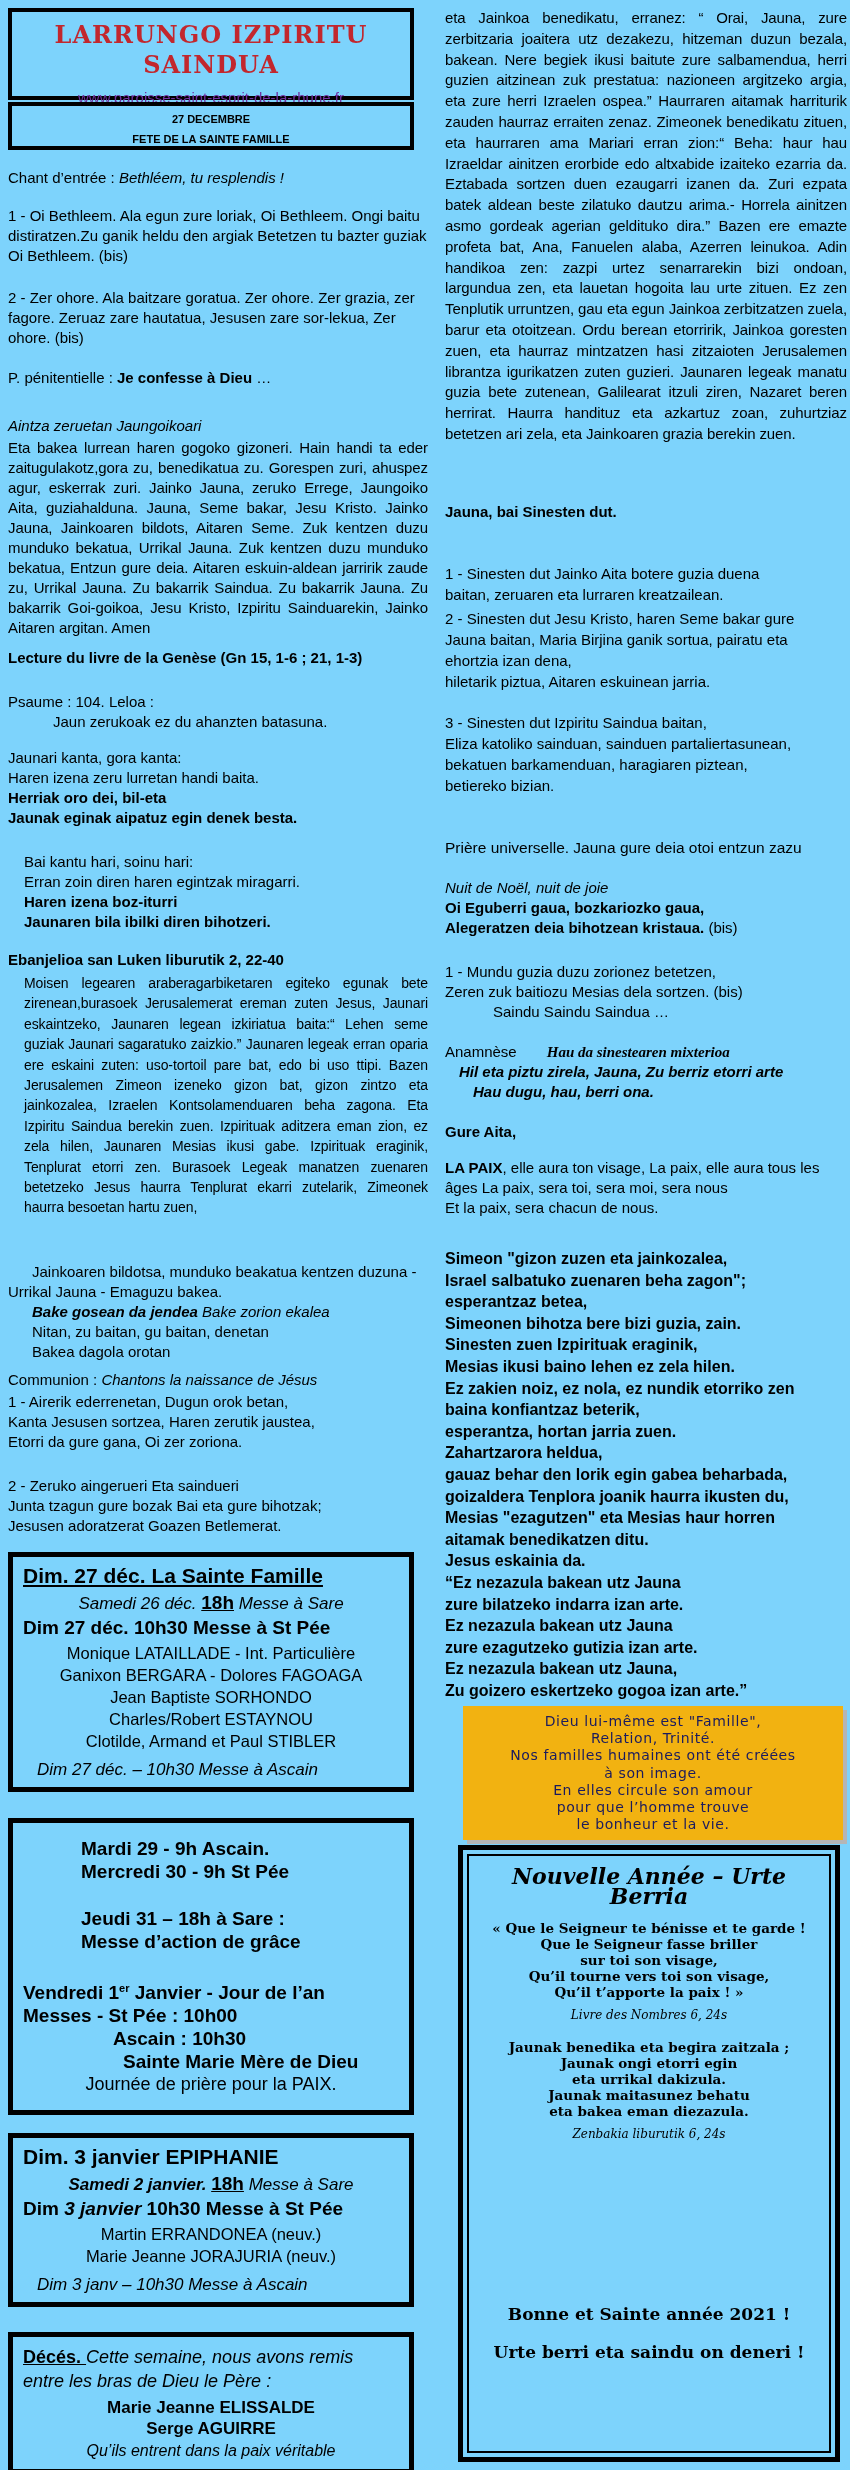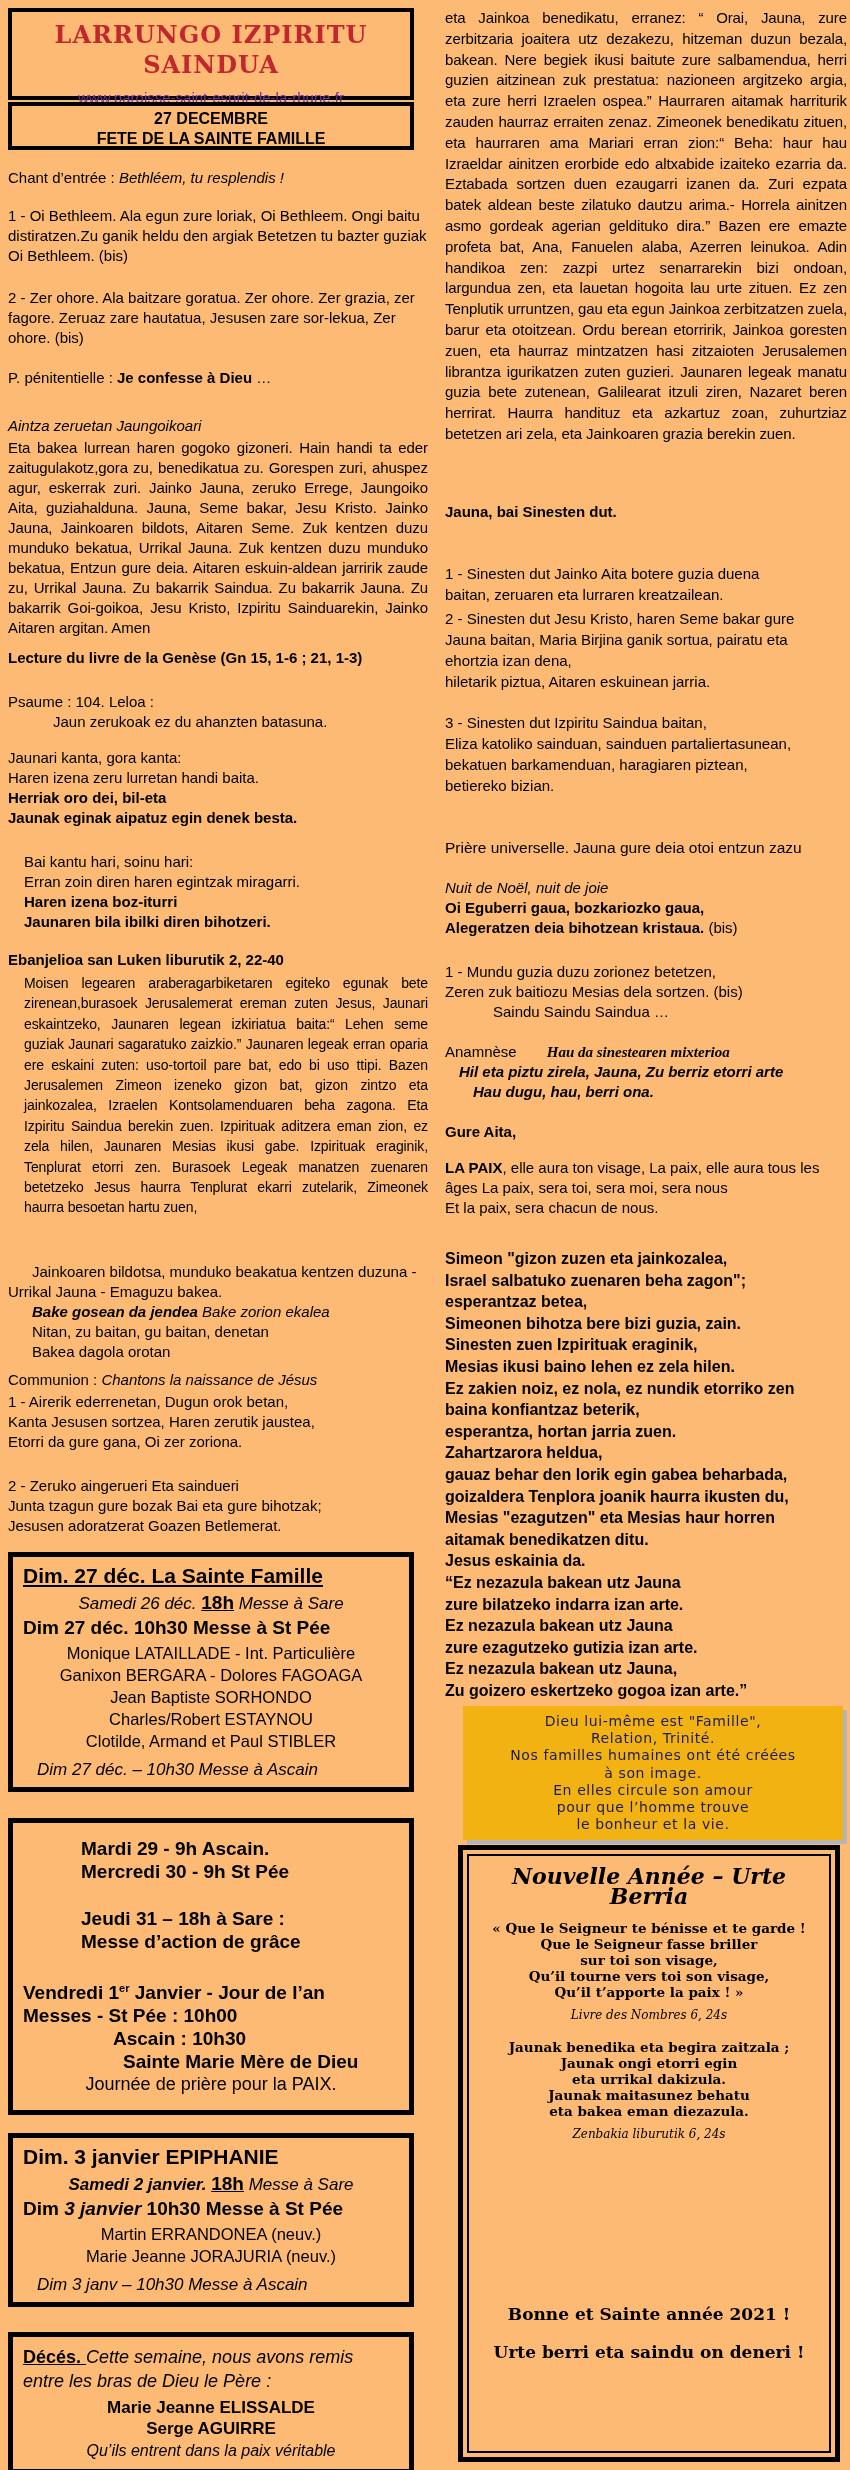--- a/index.html
+++ b/index.html
@@ -1,32 +1,32 @@
 <!DOCTYPE html>
 <html><head>
 <meta charset="utf-8">
 <style>
   html,body{margin:0;padding:0;background:#fff;}
-  .page{position:relative;width:850px;height:2470px;background:#fdba74;overflow:hidden;
+  .page{position:relative;width:850px;height:2470px;background:#7dd3fc;overflow:hidden;
         font-family:"Liberation Sans",sans-serif;color:#000;font-size:15px;line-height:20px;}
   .col-left{position:absolute;left:8px;top:0;width:420px;}
   .col-right{position:absolute;left:445px;top:0;width:402px;}
   .blk{position:absolute;left:0;width:100%;}
   p{margin:0;}
   .b{font-weight:bold}.i{font-style:italic}.bi{font-weight:bold;font-style:italic}
   .u{text-decoration:underline}
   .lines{white-space:pre-line;}
   .jy{text-align:justify;letter-spacing:-0.1px;}
   .ctr{text-align:center;}
   
   .hdr1{border:4px solid #000;text-align:center;padding:8px 4px 6px;height:92px;box-sizing:border-box;}
   .hdr-title{font-family:"DejaVu Serif",serif;font-weight:bold;font-size:24px;line-height:30px;
              color:#c2272d;letter-spacing:1px;}
   .hdr-url{color:#7030a0;font-size:15px;margin-top:8px;}
-  .hdr2{border:4px solid #000;text-align:center;font-weight:bold;font-size:16px;line-height:20px;
+  .hdr2{border:4px solid #000;text-align:center;font-weight:bold;font-size:11px;line-height:20px;
         padding:3px 0;height:48px;box-sizing:border-box;}
   
   .massbox{border:5px solid #000;box-sizing:border-box;width:406px;padding:6px 10px;}
   .box-title{font-size:21px;line-height:26px;font-weight:bold;text-decoration:underline;}
   .box-title2{font-size:21px;line-height:26px;font-weight:bold;}
   .satline{font-style:italic;font-size:17px;text-align:center;margin-top:4px;}
   .time18{font-style:normal;font-weight:bold;font-size:19px;text-decoration:underline;}
   .sunline{font-weight:bold;font-size:19px;margin-top:4px;}
   .names{text-align:center;font-size:16.5px;line-height:22px;margin-top:4px;}
   .boxfooter{font-style:italic;font-size:17px;margin-top:8px;padding-left:14px;}

